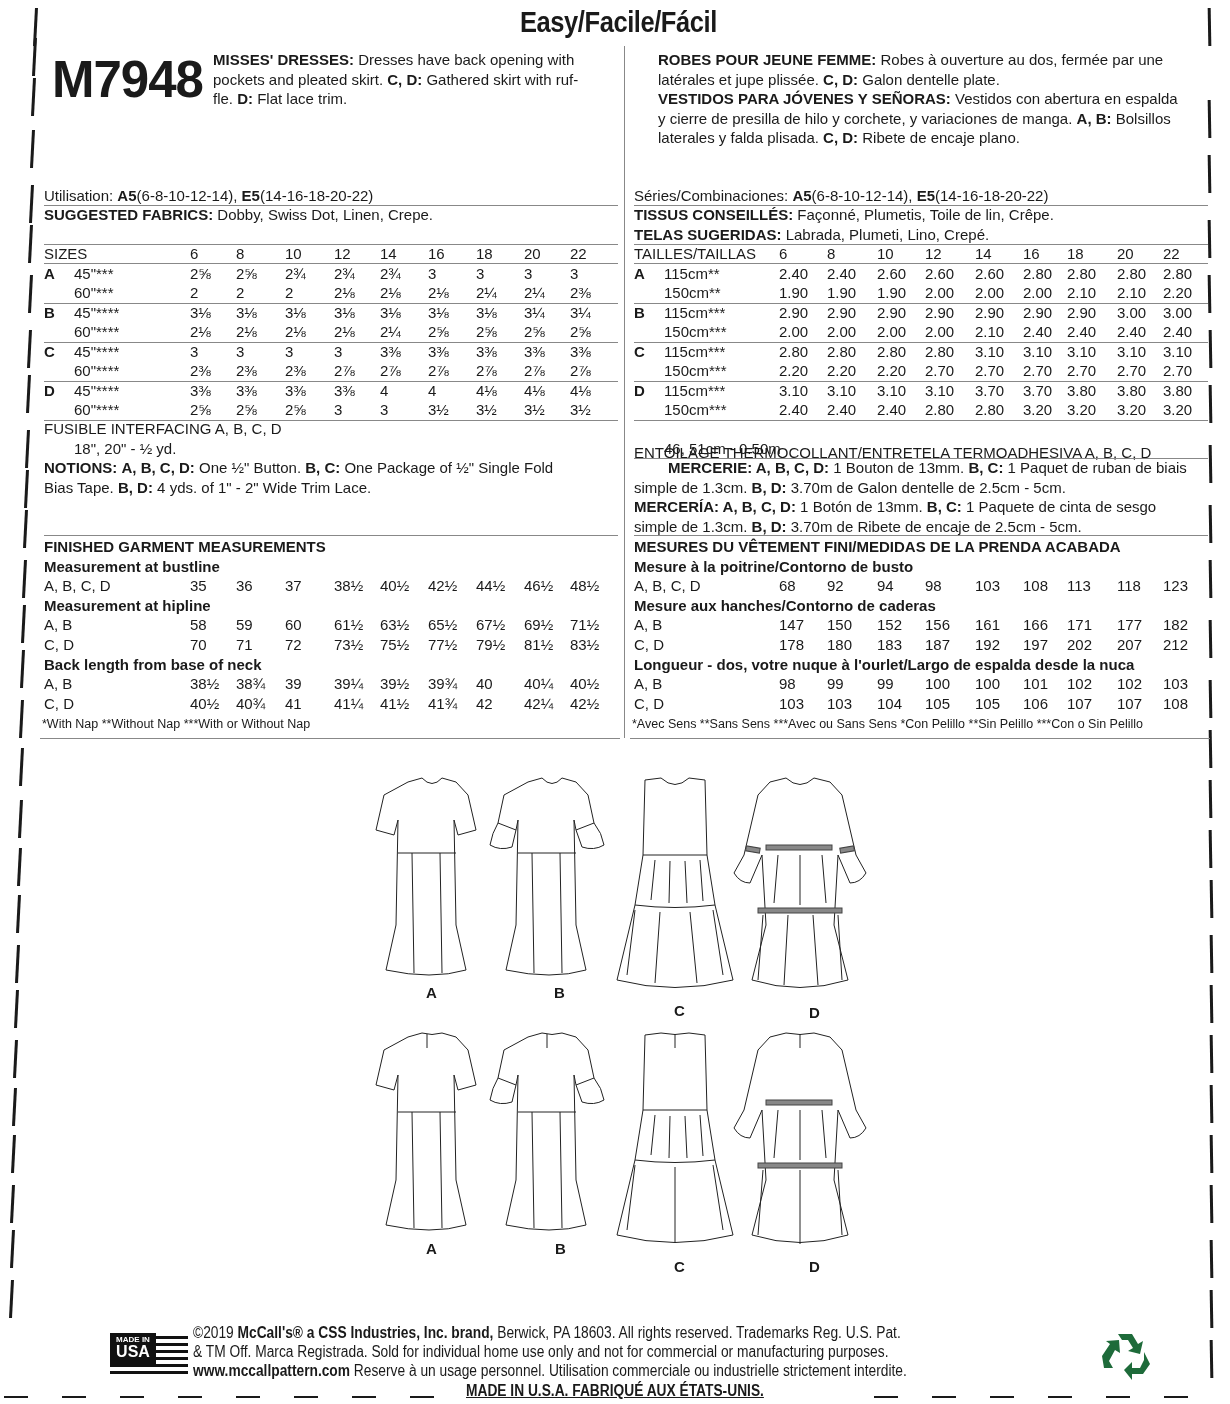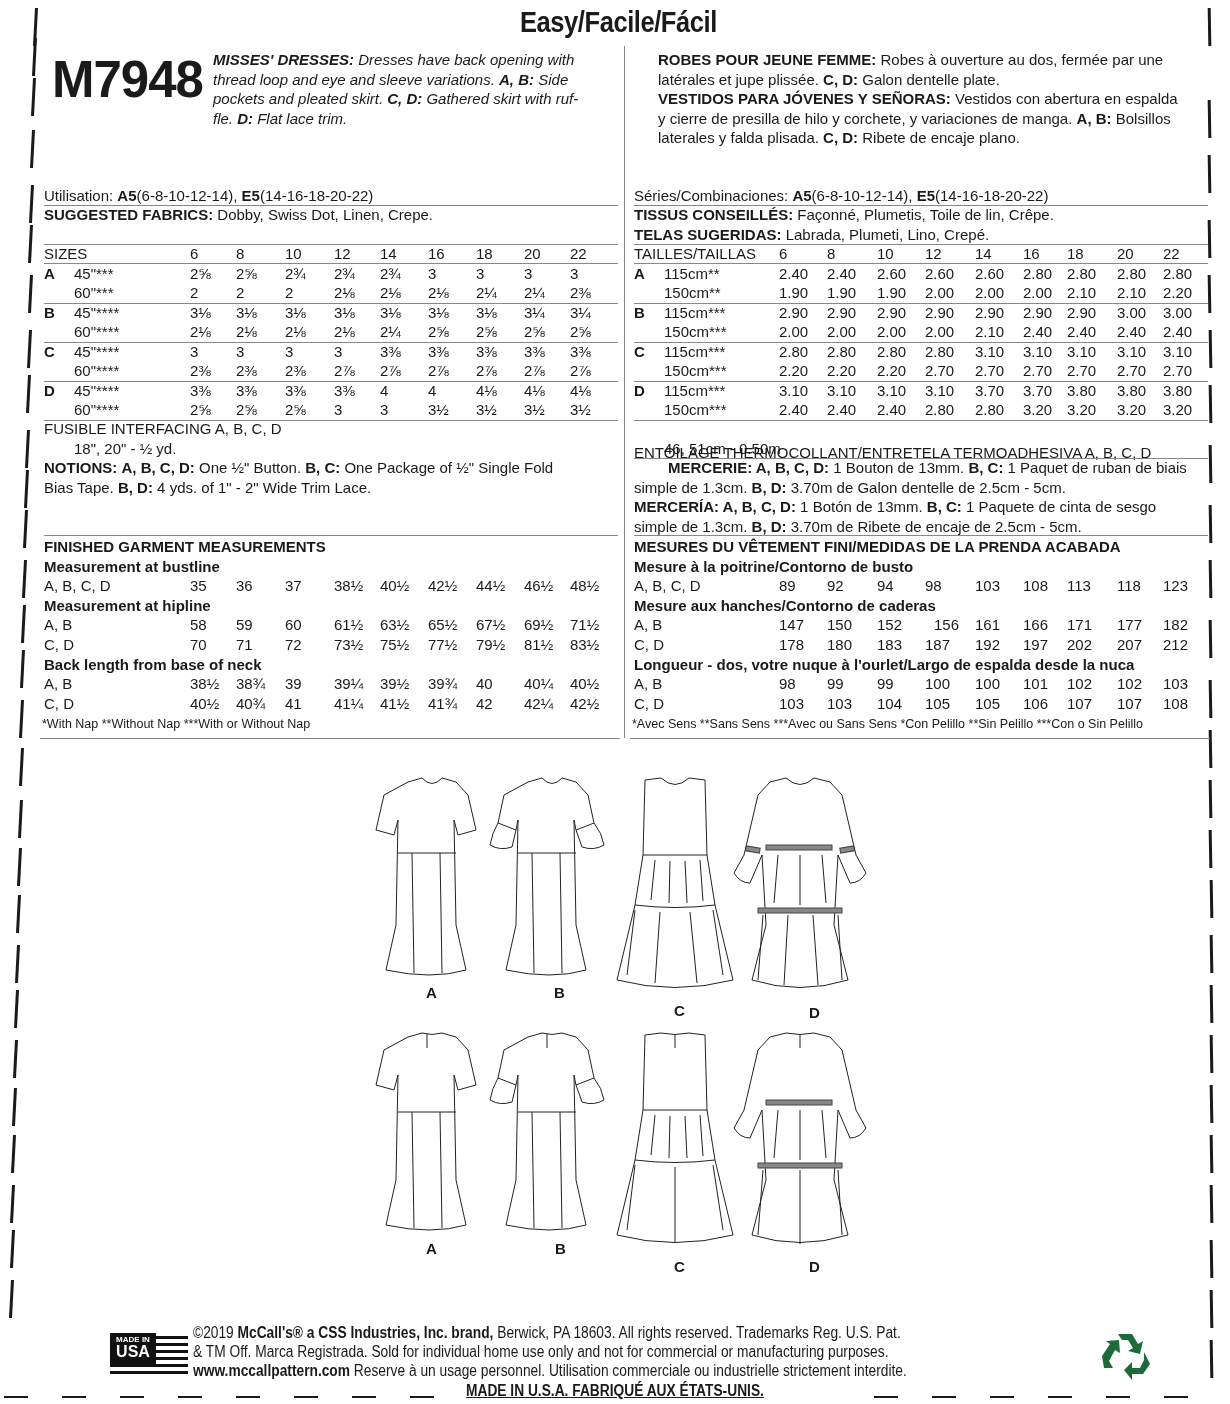--- a/index.html
+++ b/index.html
@@ -89,23 +89,22 @@
     <div class="dash" style="left: 932px; top: 1396px;"></div>
     <div class="dash" style="left: 990px; top: 1396px;"></div>
     <div class="dash" style="left: 1048px; top: 1396px;"></div>
     <div class="dash" style="left: 1106px; top: 1396px;"></div>
     <div class="dash" style="left: 1164px; top: 1396px;"></div>
   </div>
 
 <div class="abs title">Easy/Facile/Fácil</div>
 <div class="abs pattern-no">M7948</div>
 
-<div class="abs desc" style="left:213px;top:50px;width:410px;font-style:italic;">
+<div class="abs desc" style="left:213px;top:50px;width:410px;">
   <div><b>MISSES' DRESSES:</b><span> Dresses have back opening with</span></div>
-  <div><span>thread loop and eye and sleeve variations. </span><b>A, B:</b><span> Side</span></div>
   <div><span>pockets and pleated skirt. </span><b>C, D:</b><span> Gathered skirt with ruf-</span></div>
   <div><span>fle. </span><b>D:</b><span> Flat lace trim.</span></div>
 </div>
 
 <div class="abs vdiv"></div>
 
 <div class="abs desc" style="left:634px;top:50px;width:580px;margin-left:24px;">
   <div><b>ROBES POUR JEUNE FEMME:</b><span> Robes à ouverture au dos, fermée par une</span></div>
   <div><span>latérales et jupe plissée. </span><b>C, D:</b><span> Galon dentelle plate.</span></div>
   <div><b>VESTIDOS PARA JÓVENES Y SEÑORAS:</b><span> Vestidos con abertura en espalda</span></div>
@@ -471,37 +470,37 @@
 </div>
 <div class="row" style="left:634px;top:517px;">
   <span>simple de 1.3cm. </span><b>B, D:</b><span> 3.70m de Ribete de encaje de 2.5cm - 5cm.</span>
 </div>
 <div class="abs hr" style="left:634px;top:535px;width:574px;"></div>
 <div id="right-measure">
     <div class="row" style="left:634px;top:537px;"><b>MESURES DU VÊTEMENT FINI/MEDIDAS DE LA PRENDA ACABADA</b></div>
     <div class="row" style="left:634px;top:556.6px;"><b>Mesure à la poitrine/Contorno de busto</b></div>
     <div class="row" style="left:634px;top:576.2px;">
       <span class="cell" style="left:0">A, B, C, D</span>
-      <span class="cell" style="left:145px">89</span>
+      <span class="cell" style="left:145px">68</span>
       <span class="cell" style="left:193px">92</span>
       <span class="cell" style="left:243px">94</span>
       <span class="cell" style="left:291px">98</span>
       <span class="cell" style="left:341px">103</span>
       <span class="cell" style="left:389px">108</span>
       <span class="cell" style="left:433px">113</span>
       <span class="cell" style="left:483px">118</span>
       <span class="cell" style="left:529px">123</span>
     </div>
     <div class="row" style="left:634px;top:595.8000000000001px;"><b>Mesure aux hanches/Contorno de caderas</b></div>
     <div class="row" style="left:634px;top:615.4000000000001px;">
       <span class="cell" style="left:0">A, B</span>
       <span class="cell" style="left:145px">147</span>
       <span class="cell" style="left:193px">150</span>
       <span class="cell" style="left:243px">152</span>
-      <span class="cell" style="left:300px">156</span>
+      <span class="cell" style="left:291px">156</span>
       <span class="cell" style="left:341px">161</span>
       <span class="cell" style="left:389px">166</span>
       <span class="cell" style="left:433px">171</span>
       <span class="cell" style="left:483px">177</span>
       <span class="cell" style="left:529px">182</span>
     </div>
     <div class="row" style="left:634px;top:635.0000000000001px;">
       <span class="cell" style="left:0">C, D</span>
       <span class="cell" style="left:145px">178</span>
       <span class="cell" style="left:193px">180</span>

